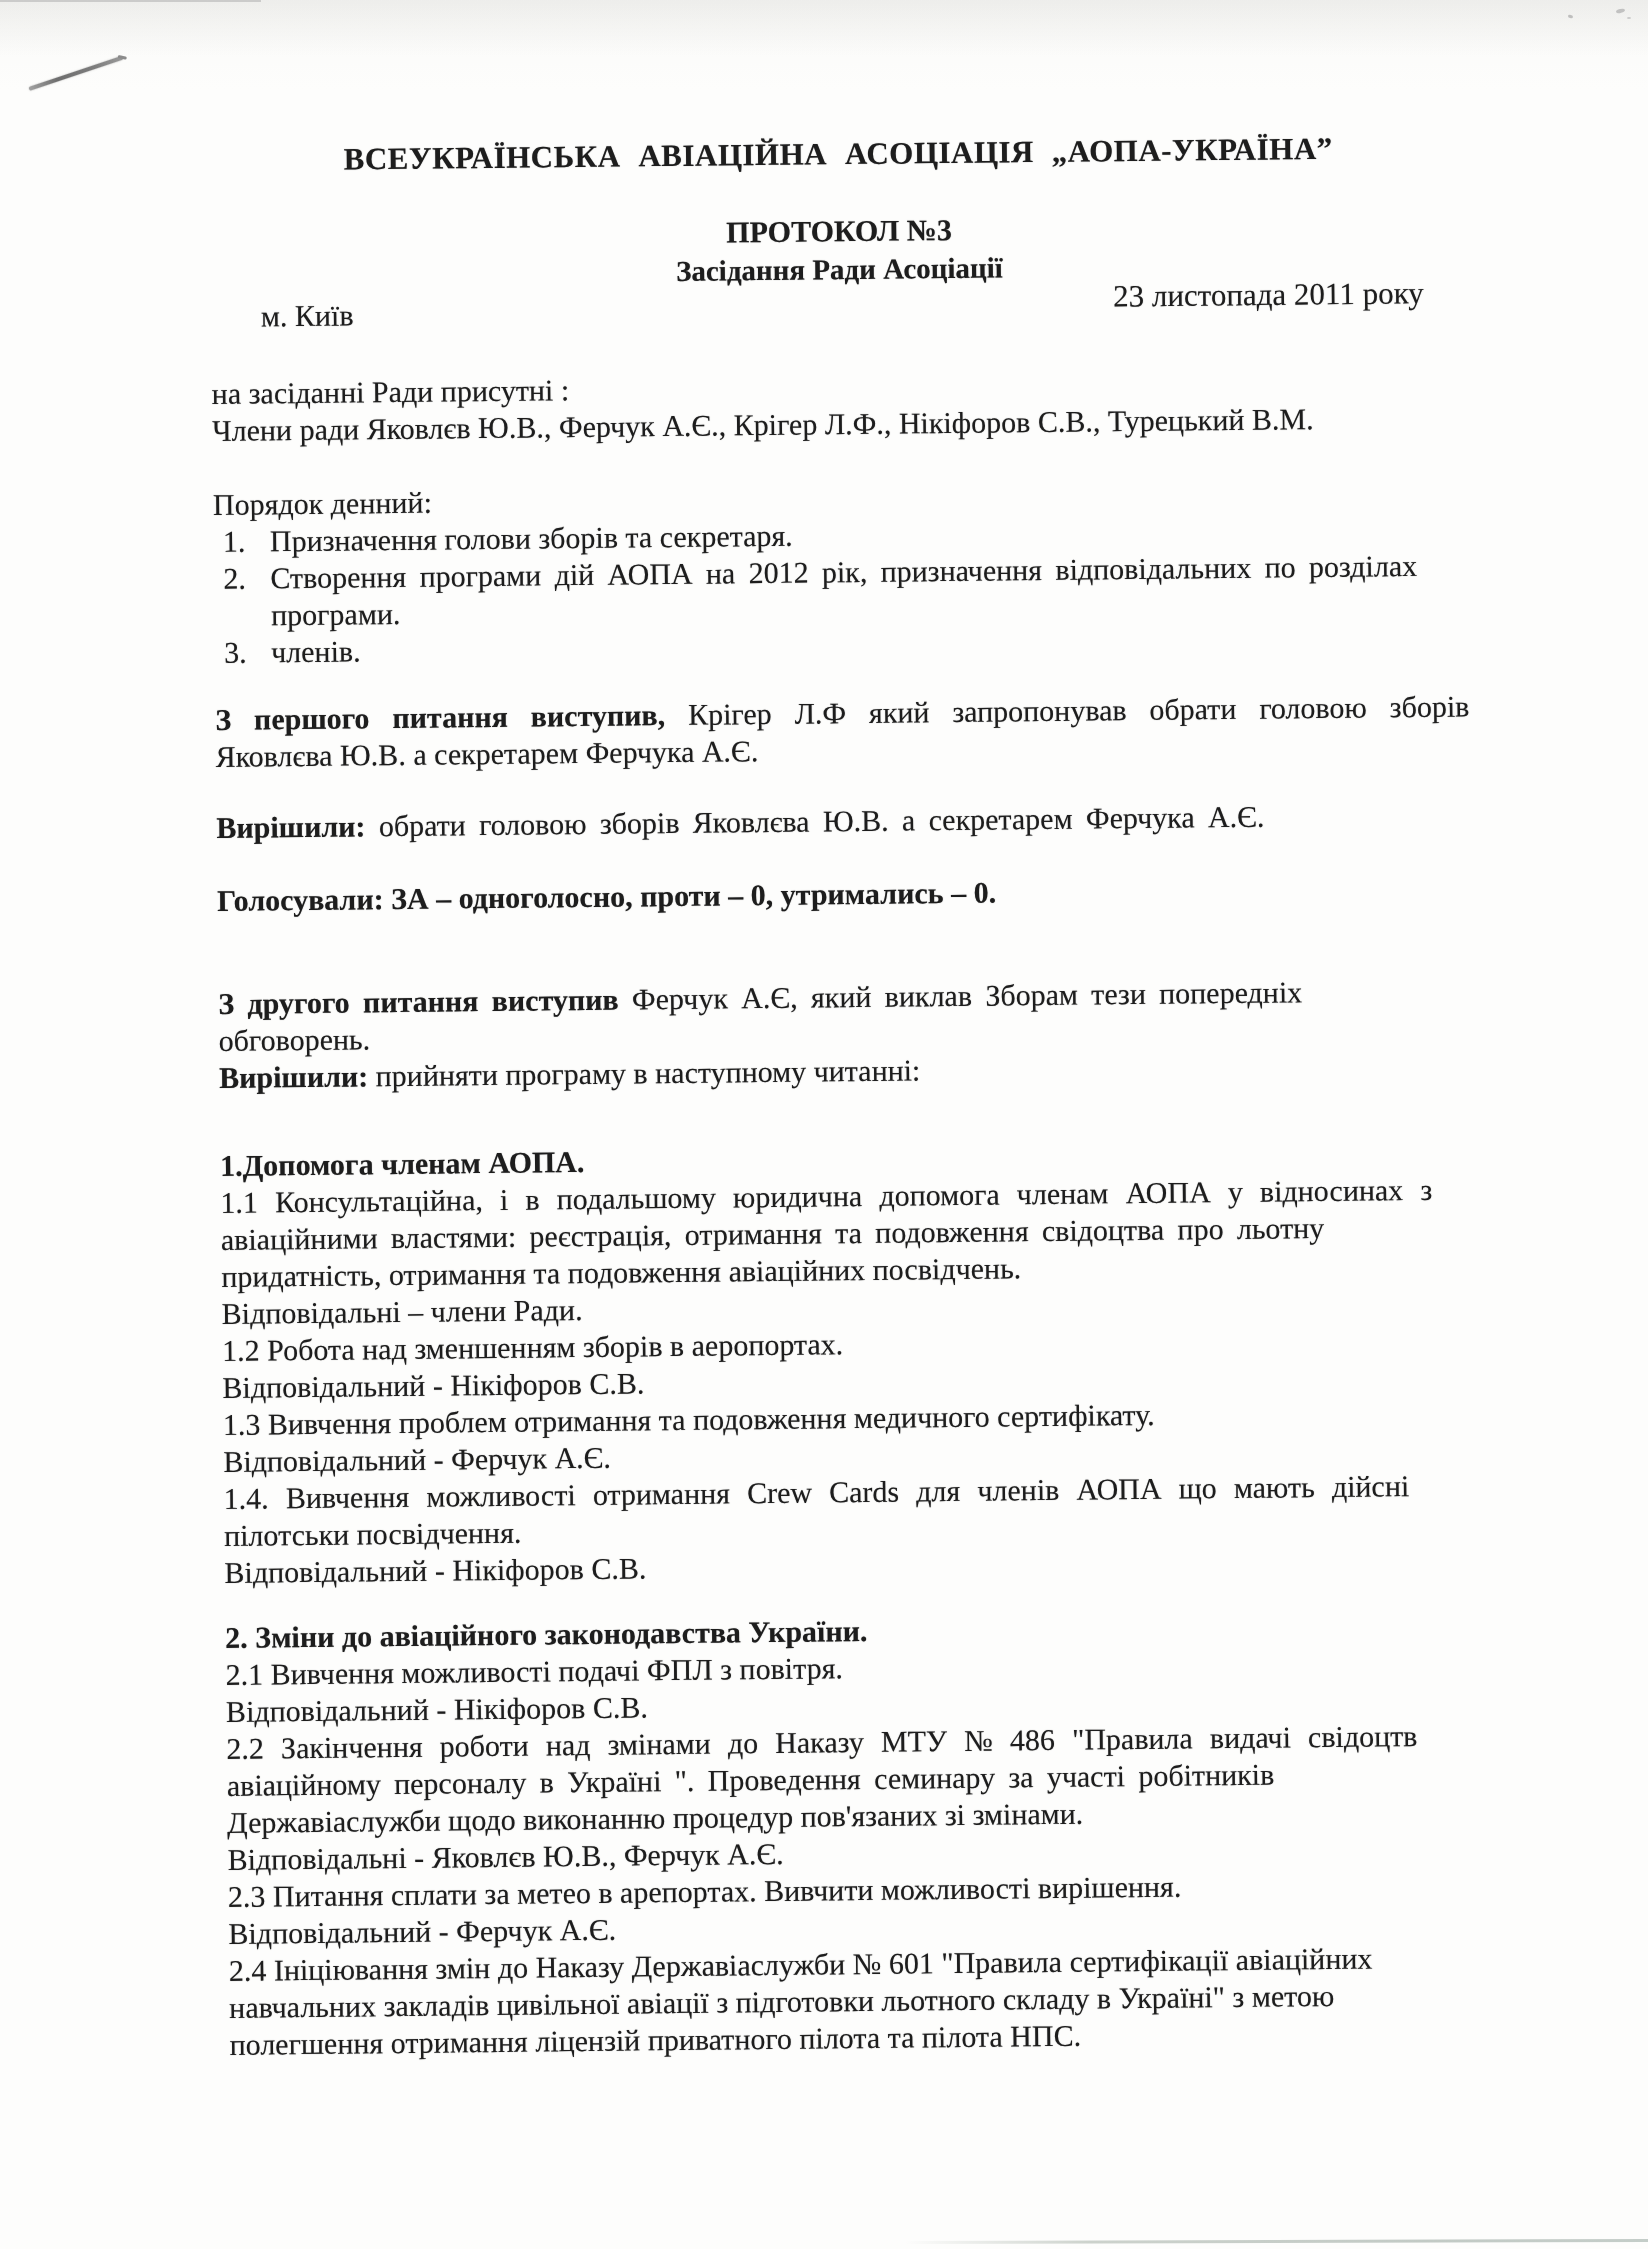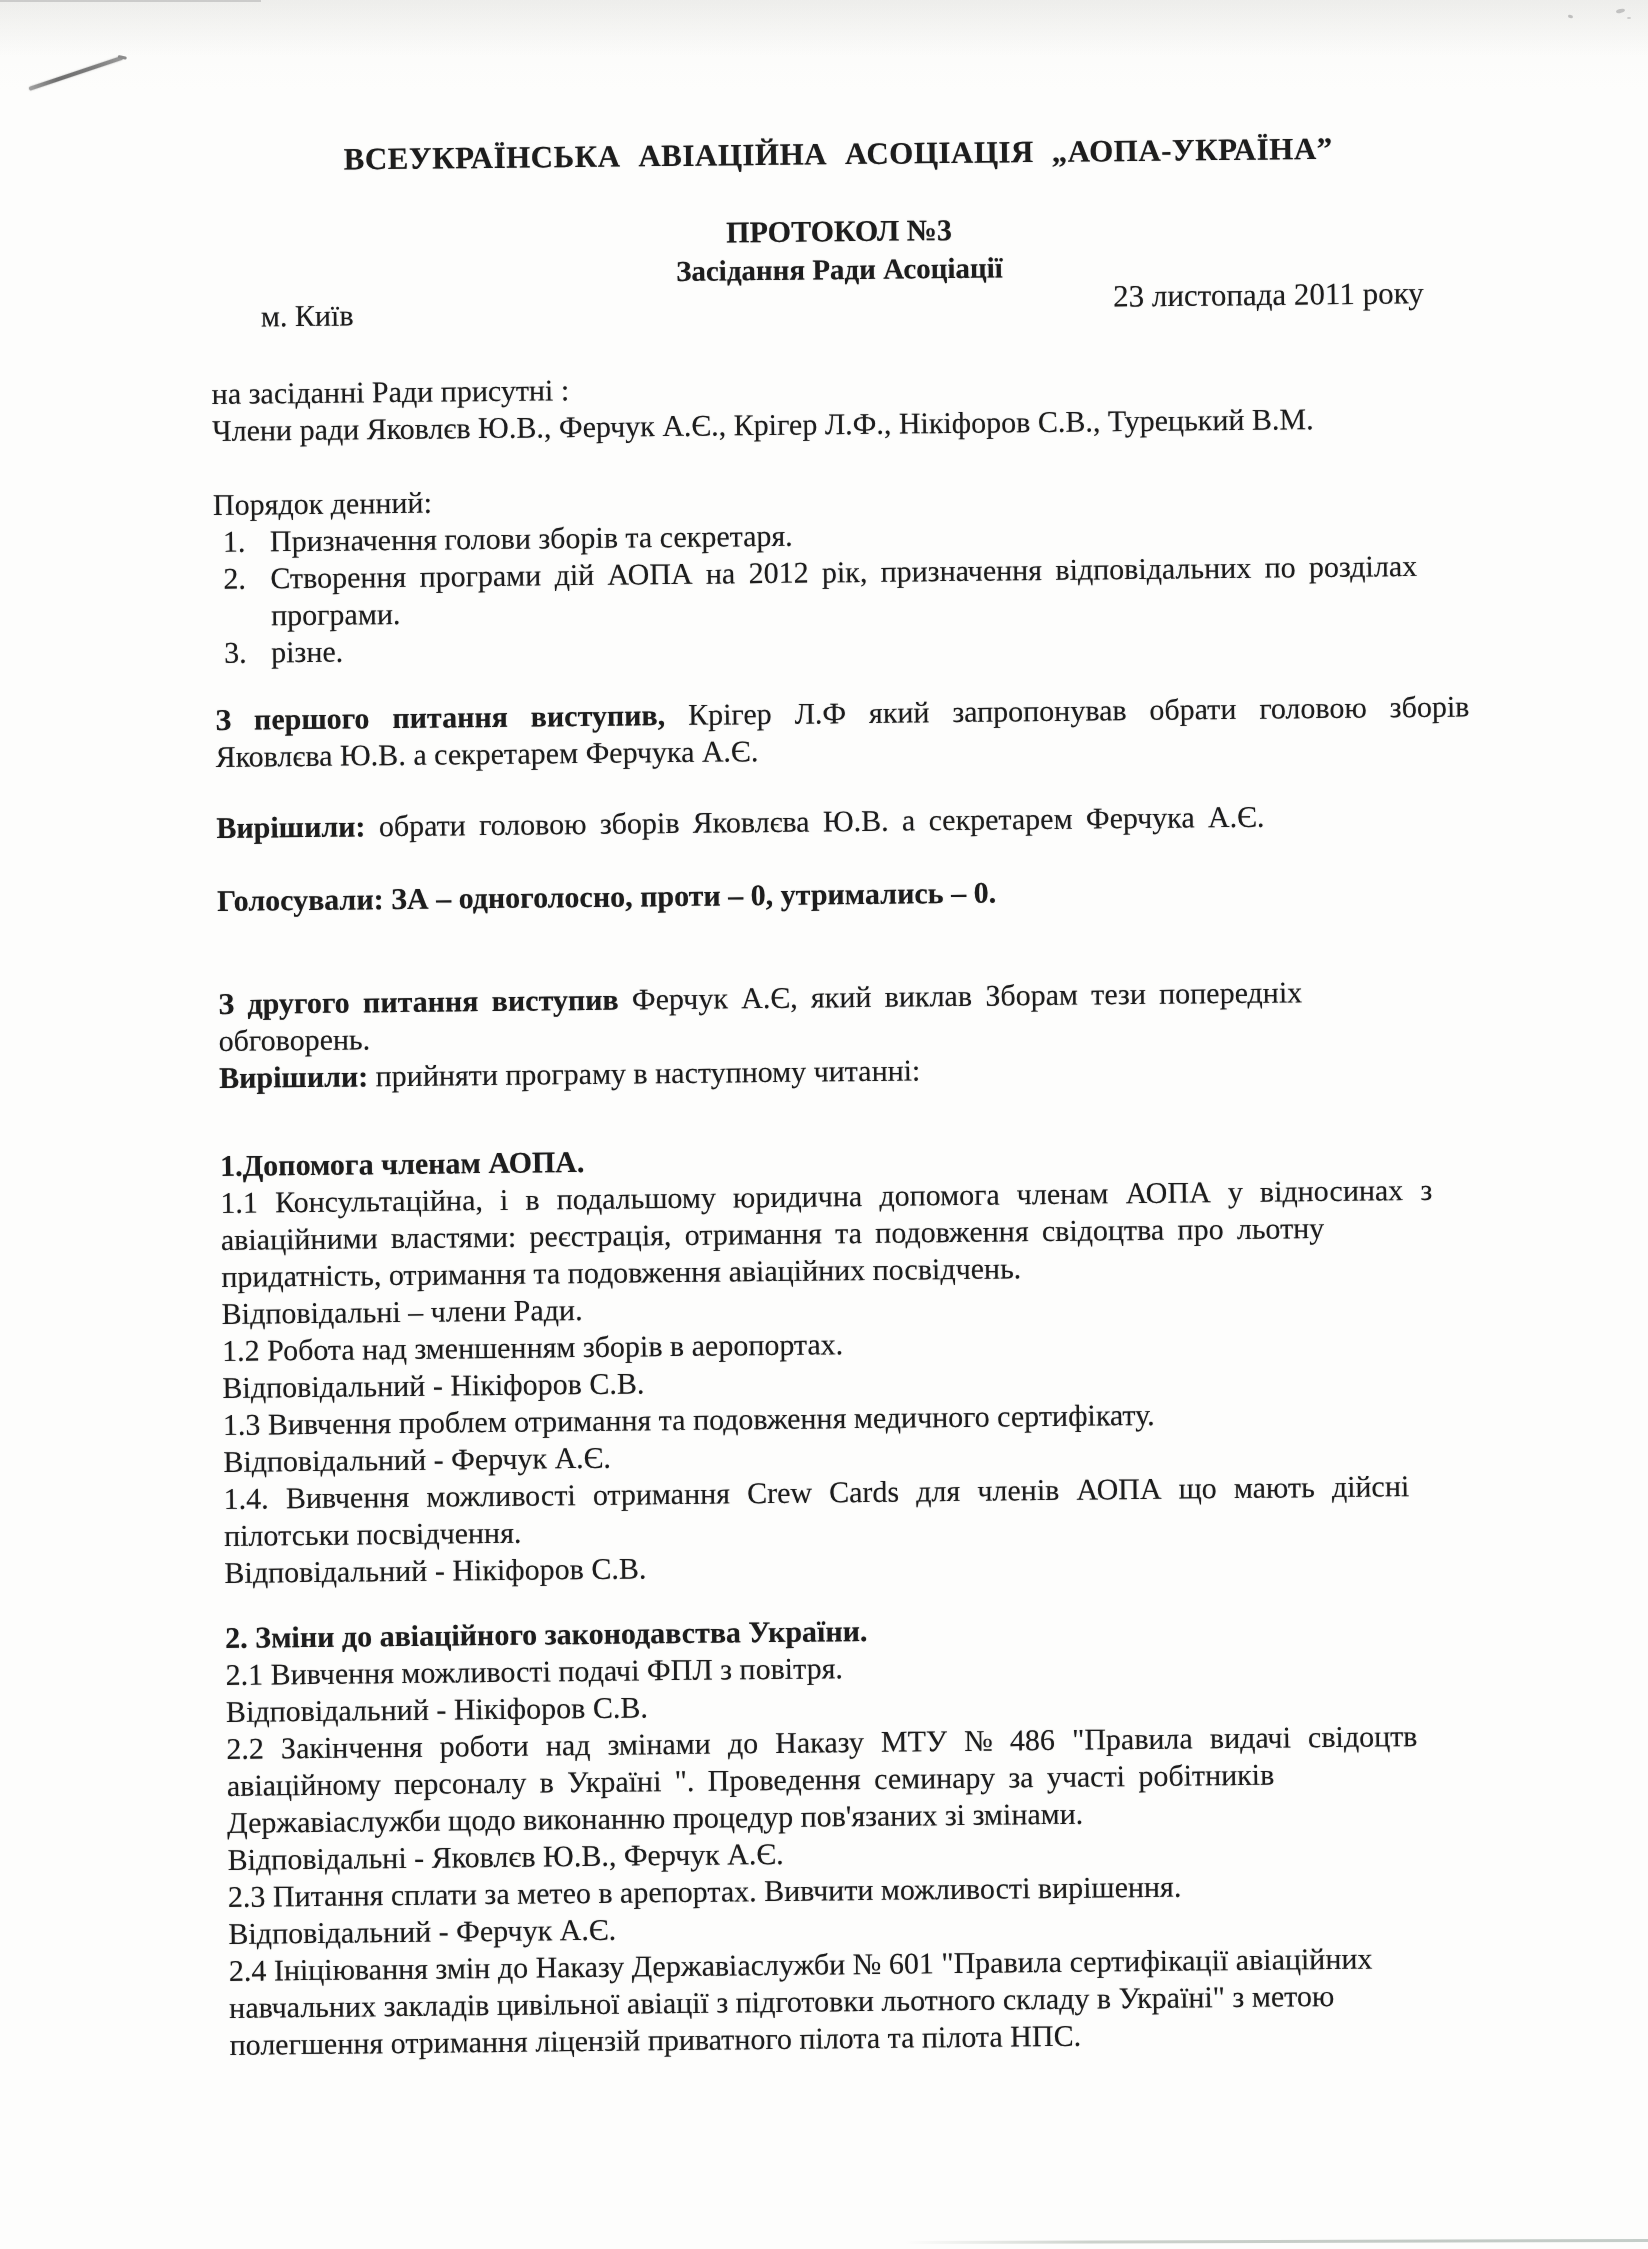--- a/index.html
+++ b/index.html
@@ -97,21 +97,21 @@
       <span class="agenda-num">1.</span>
       <span class="ln">Призначення голови зборів та секретаря.</span>
     </div>
     <div class="agenda-item">
       <span class="agenda-num">2.</span>
       <span class="ln ws-a">Створення програми дій АОПА на 2012 рік, призначення відповідальних по розділах</span>
     </div>
     <div class="agenda-cont ln">програми.</div>
     <div class="agenda-item">
       <span class="agenda-num">3.</span>
-      <span class="ln">різне.</span>
+      <span class="ln">членів.</span>
     </div>
 
     <div class="p-first">
       <div class="ln ws-c"><span class="b">З першого питання виступив,</span><span> Крігер Л.Ф який запропонував обрати головою зборів</span></div>
       <div class="ln">Яковлєва Ю.В. а секретарем Ферчука А.Є.</div>
     </div>
 
     <div class="p-dec1 ln ws-a"><span class="b">Вирішили:</span><span> обрати головою зборів Яковлєва Ю.В. а секретарем Ферчука А.Є.</span></div>
 
     <div class="p-vote ln">Голосували: ЗА – одноголосно, проти – 0, утримались – 0.</div>

